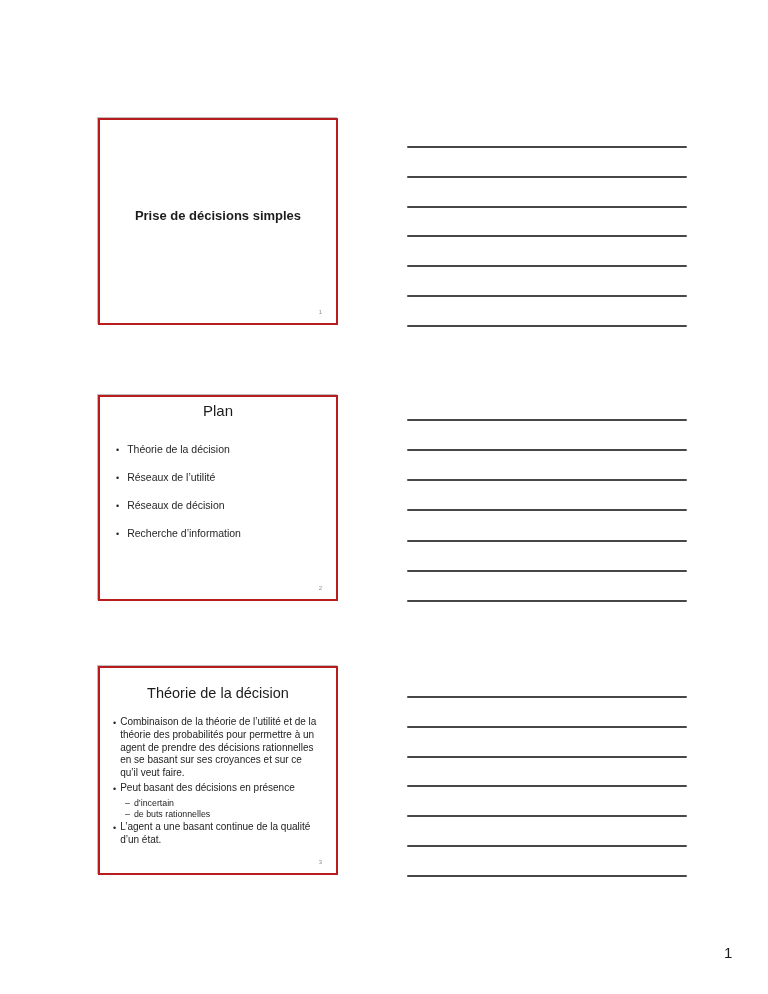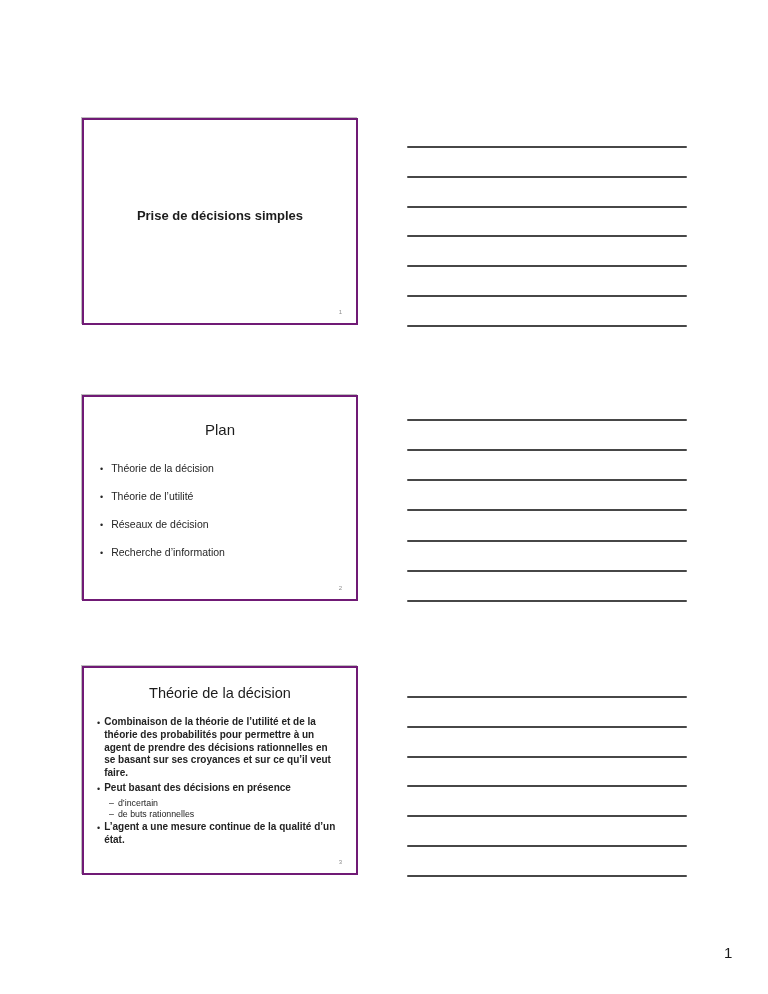--- a/index.html
+++ b/index.html
@@ -13,24 +13,24 @@
     position: relative;
     width: 768px;
     height: 994px;
     background: #ffffff;
     overflow: hidden;
   }
 
   
   .slide {
     position: absolute;
-    left: 82px;
-    width: 276px;
+    left: 98px;
+    width: 240px;
     box-sizing: border-box;
-    border: 2px solid #701a75;
+    border: 2px solid #b91c1c;
     background: #ffffff;
     box-shadow: -1px -1px 0 #bdbdbd;
   }
   .slide-1 { top: 118px; height: 207px; }
   .slide-2 { top: 395px; height: 206px; }
   .slide-3 { top: 666px; height: 209px; }
 
   .slide-number {
     position: absolute;
     right: 14px;
@@ -43,21 +43,21 @@
   .title-main {
     margin: 88px 6px 0 6px;
     text-align: center;
     font-size: 13px;
     font-weight: bold;
     color: #1c1c1c;
   }
 
   
   .slide-title {
-    margin: 23px 6px 0 6px;
+    margin: 4px 6px 0 6px;
     text-align: center;
     font-size: 15px;
     font-weight: normal;
     color: #1c1c1c;
     line-height: 20px;
   }
   .slide-3 .slide-title { margin-top: 15px; font-size: 14.5px; }
 
   .plan-list {
     margin: 23px 0 0 0;
@@ -86,21 +86,21 @@
     font-size: 10px;
     line-height: 12.8px;
     color: #232323;
   }
   .content-item {
     display: flex;
     gap: 4px;
     margin-bottom: 2px;
   }
   .content-item .bullet-mark { padding-top: 1px; }
-  .content-item .item-text { flex: 1 1 auto; font-weight: bold; }
+  .content-item .item-text { flex: 1 1 auto; }
   .sub-item {
     display: flex;
     gap: 4px;
     margin: 0 0 1px 12px;
     font-size: 8.8px;
     line-height: 10.6px;
     color: #232323;
   }
 
   
@@ -152,21 +152,21 @@
 
   <section class="slide slide-2">
     <h2 class="slide-title">Plan</h2>
     <ul class="plan-list">
       <li class="plan-item">
         <span class="bullet-mark">•</span>
         <span>Théorie de la décision</span>
       </li>
       <li class="plan-item">
         <span class="bullet-mark">•</span>
-        <span>Théorie de l’utilité</span>
+        <span>Réseaux de l’utilité</span>
       </li>
       <li class="plan-item">
         <span class="bullet-mark">•</span>
         <span>Réseaux de décision</span>
       </li>
       <li class="plan-item">
         <span class="bullet-mark">•</span>
         <span>Recherche d’information</span>
       </li>
     </ul>
@@ -197,21 +197,21 @@
       <div class="sub-item">
         <span>–</span>
         <span>d’incertain</span>
       </div>
       <div class="sub-item">
         <span>–</span>
         <span>de buts rationnelles</span>
       </div>
       <div class="content-item">
         <span class="bullet-mark">•</span>
-        <span class="item-text">L’agent a une mesure continue de la qualité d’un état.</span>
+        <span class="item-text">L’agent a une basant continue de la qualité d’un état.</span>
       </div>
     </div>
     <span class="slide-number">3</span>
   </section>
 
   <div class="note-group notes-3">
     <div class="note-line"></div>
     <div class="note-line"></div>
     <div class="note-line"></div>
     <div class="note-line"></div>

